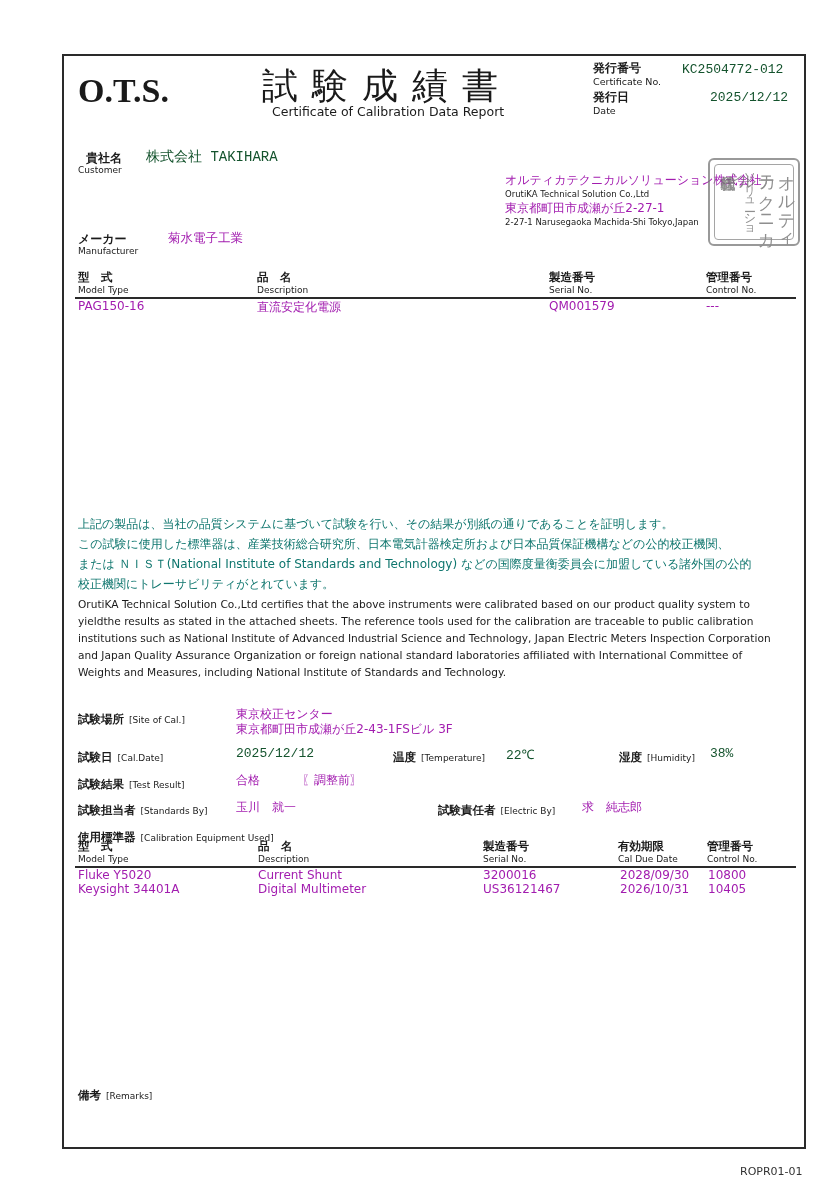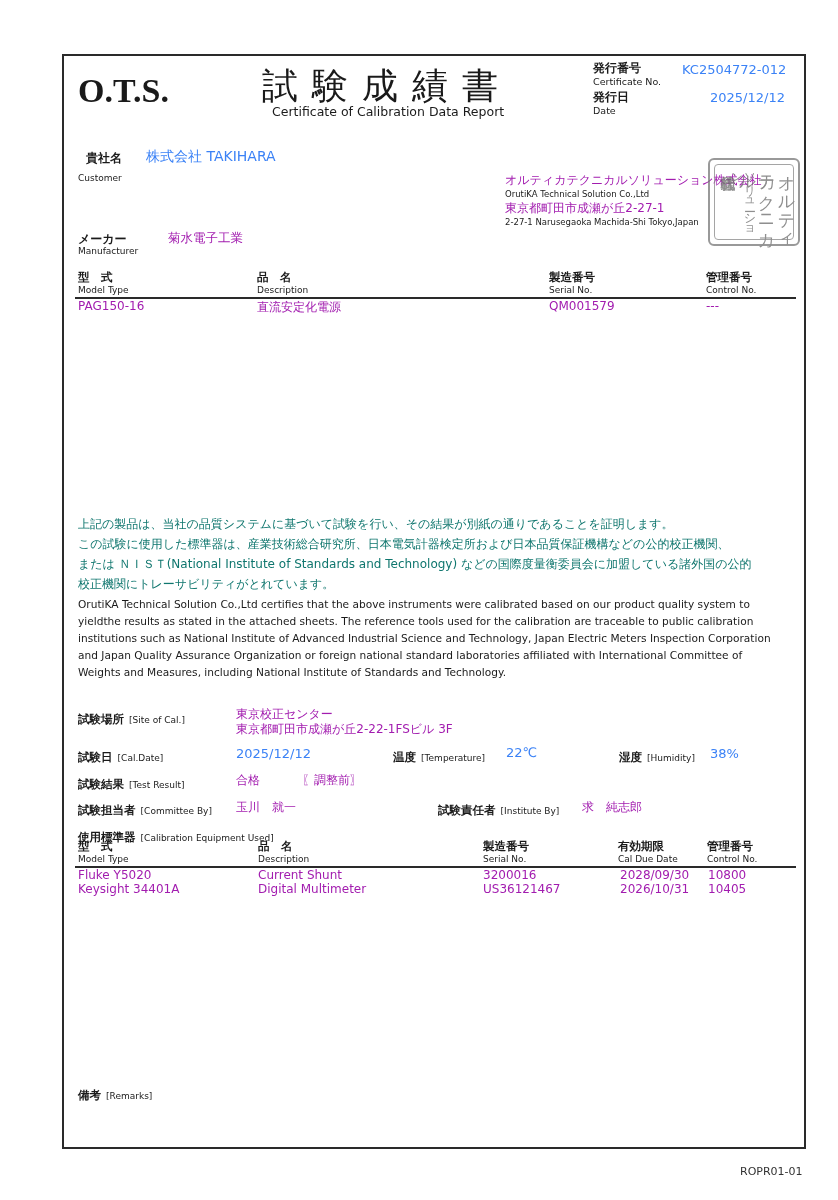--- a/index.html
+++ b/index.html
@@ -10,21 +10,21 @@
 
   .abs { position: absolute; white-space: nowrap; }
 
   .logo { left: 78px; top: 72px; font-family: "Liberation Serif", "DejaVu Serif", serif; font-weight: bold; font-size: 34px; letter-spacing: 0px; color: #1a1a1a; }
 
   .title-jp { left: 262px; top: 62px; font-size: 36px; letter-spacing: 14px; color: #1a1a1a; font-weight: normal; }
   .title-en { left: 272px; top: 104px; font-size: 12.5px; color: #1a1a1a; }
 
   .lbl-jp { font-size: 11.5px; font-weight: bold; color: #1a1a1a; }
   .lbl-en { font-size: 9px; color: #1a1a1a; }
-  .val { font-size: 13px; color: #3b82f6; }
+  .val { font-size: 13px; color: #14532d; font-family: Liberation Mono, monospace; }
   .val-sm { font-size: 12px; color: #a21caf; }
 
   .hr { position: absolute; height: 1.5px; background: #2a2a2a; }
 
   .stamp { position: absolute; left: 708px; top: 158px; width: 92px; height: 88px; border: 2px solid #777; border-radius: 6px; opacity: 0.75; }
   .stamp-inner { position: absolute; left: 4px; top: 4px; right: 4px; bottom: 4px; border: 1px solid #888; border-radius: 4px; }
   .stamp-col { position: absolute; top: 4px; width: 20px; font-size: 17px; line-height: 19px; color: #6a6a6a; writing-mode: vertical-rl; text-orientation: upright; }
 
   .para-jp { left: 78px; font-size: 12px; color: #0f766e; line-height: 20px; }
   .para-en { left: 78px; font-size: 10.6px; color: #1a1a1a; line-height: 17px; }
@@ -39,21 +39,21 @@
 <div class="abs title-en">Certificate of Calibration Data Report</div>
 
 <div class="abs lbl-jp" style="left:593px; top:60px; font-size:12px;">発行番号</div>
 <div class="abs lbl-en" style="left:593px; top:76px; font-size:9.5px;">Certificate No.</div>
 <div class="abs val" style="left:682px; top:62px; font-size:13px;">KC2504772-012</div>
 <div class="abs lbl-jp" style="left:593px; top:89px; font-size:12px;">発行日</div>
 <div class="abs lbl-en" style="left:593px; top:105px; font-size:9.5px;">Date</div>
 <div class="abs val" style="left:710px; top:90px; font-size:13px;">2025/12/12</div>
 
 <div class="abs lbl-jp" style="left:86px; top:150px; font-size:12px;">貴社名</div>
-<div class="abs lbl-en" style="left:78px; top:165px;margin-top:8px;">Customer</div>
+<div class="abs lbl-en" style="left:78px; top:165px;">Customer</div>
 <div class="abs val" style="left:146px; top:148px; font-size:14px;">株式会社 TAKIHARA</div>
 
 <div class="abs val-sm" style="left:505px; top:172px; font-size:12px;">オルティカテクニカルソリューション株式会社</div>
 <div class="abs lbl-en" style="left:505px; top:189px; font-size:8.5px;">OrutiKA Technical Solution Co.,Ltd</div>
 <div class="abs val-sm" style="left:505px; top:200px; font-size:12px;">東京都町田市成瀬が丘2-27-1</div>
 <div class="abs lbl-en" style="left:505px; top:217px; font-size:8.5px;">2-27-1 Narusegaoka Machida-Shi Tokyo,Japan</div>
 
 <div class="stamp">
   <div class="stamp-inner"></div>
   <div class="stamp-col" style="left:66px;">オルティカ</div>
@@ -90,21 +90,21 @@
 <div class="abs para-en" style="top:613px;">yieldthe results as stated in the attached sheets. The reference tools used for the calibration are traceable to public calibration</div>
 <div class="abs para-en" style="top:630px;">institutions such as National Institute of Advanced Industrial Science and Technology, Japan Electric Meters Inspection Corporation</div>
 <div class="abs para-en" style="top:647px;">and Japan Quality Assurance Organization or foreign national standard laboratories affiliated with International Committee of</div>
 <div class="abs para-en" style="top:664px;">Weights and Measures, including National Institute of Standards and Technology.</div>
 
 <div class="abs" style="left:78px; top:708px;">
   <span class="lbl-jp">試験場所</span>
   <span class="lbl-en">[Site of Cal.]</span>
 </div>
 <div class="abs val-sm" style="left:236px; top:706px;">東京校正センター</div>
-<div class="abs val-sm" style="left:236px; top:721px;">東京都町田市成瀬が丘2-22-1FSビル 3F</div>
+<div class="abs val-sm" style="left:236px; top:721px;">東京都町田市成瀬が丘2-43-1FSビル 3F</div>
 
 <div class="abs" style="left:78px; top:746px;">
   <span class="lbl-jp">試験日</span>
   <span class="lbl-en">[Cal.Date]</span>
 </div>
 <div class="abs val" style="left:236px; top:746px;">2025/12/12</div>
 
 <div class="abs" style="left:393px; top:746px;">
   <span class="lbl-jp">温度</span>
   <span class="lbl-en">[Temperature]</span>
@@ -119,27 +119,27 @@
 
 <div class="abs" style="left:78px; top:773px;">
   <span class="lbl-jp">試験結果</span>
   <span class="lbl-en">[Test Result]</span>
 </div>
 <div class="abs val-sm" style="left:236px; top:772px;">合格</div>
 <div class="abs val-sm" style="left:290px; top:772px;margin-left:12px;">〖調整前〗</div>
 
 <div class="abs" style="left:78px; top:799px;">
   <span class="lbl-jp">試験担当者</span>
-  <span class="lbl-en">[Committee By]</span>
+  <span class="lbl-en">[Standards By]</span>
 </div>
 <div class="abs val-sm" style="left:236px; top:799px;">玉川　就一</div>
 
 <div class="abs" style="left:438px; top:799px;">
   <span class="lbl-jp">試験責任者</span>
-  <span class="lbl-en">[Institute By]</span>
+  <span class="lbl-en">[Electric By]</span>
 </div>
 <div class="abs val-sm" style="left:582px; top:799px;">求　純志郎</div>
 
 <div class="abs" style="left:78px; top:826px;">
   <span class="lbl-jp">使用標準器</span>
   <span class="lbl-en">[Calibration Equipment Used]</span>
 </div>
 
 <div class="abs lbl-jp" style="left:78px; top:839px;">型　式</div>
 <div class="abs lbl-en" style="left:78px; top:854px;">Model Type</div>

